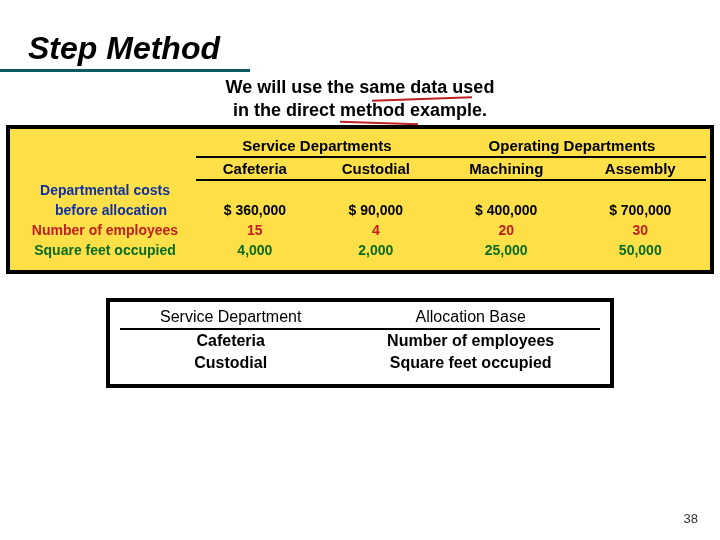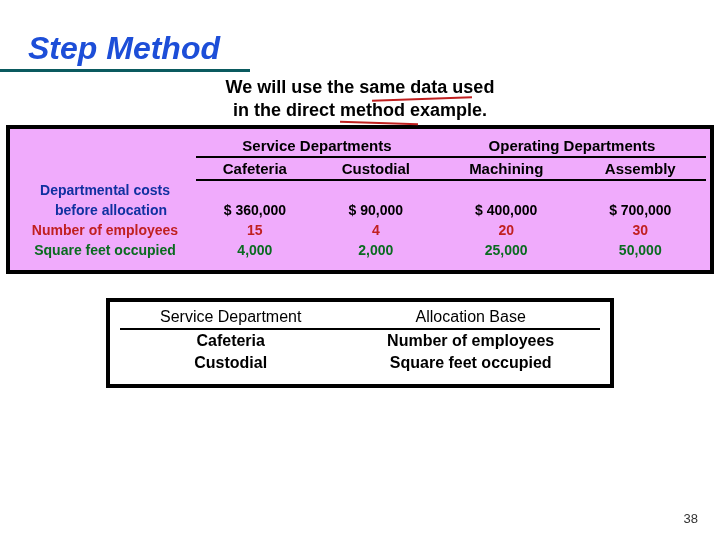--- a/index.html
+++ b/index.html
@@ -9,21 +9,21 @@
     height: 540px;
     background: #fff;
     font-family: Arial, Helvetica, sans-serif;
     position: relative;
     overflow: hidden;
   }
   .title {
     font-size: 32px;
     font-weight: bold;
     font-style: italic;
-    color: #1d4ed8;
+    color: #000000;
     padding: 30px 0 2px 28px;
     border-bottom: 3px solid #0a5a5f;
     width: 222px;
     margin-bottom: 4px;
   }
   .subtitle {
     text-align: center;
     font-size: 18px;
     font-weight: bold;
     color: #000;
@@ -35,21 +35,21 @@
     position: absolute;
     border-bottom: 2px solid #c02020;
     height: 0;
   }
   .annot1 { left: 372px; top: 22px; width: 100px; transform: rotate(-2deg); }
   .annot2 { left: 340px; top: 46px; width: 78px; transform: rotate(2deg); }
 
   .big-table-wrap {
     margin: 0 6px;
     border: 4px solid #000;
-    background: #f0abfc;
+    background: #fde047;
     padding: 6px 4px 10px 4px;
   }
   table.data {
     width: 100%;
     border-collapse: collapse;
     font-size: 14px;
   }
   table.data th, table.data td {
     padding: 2px 6px;
     text-align: center;

